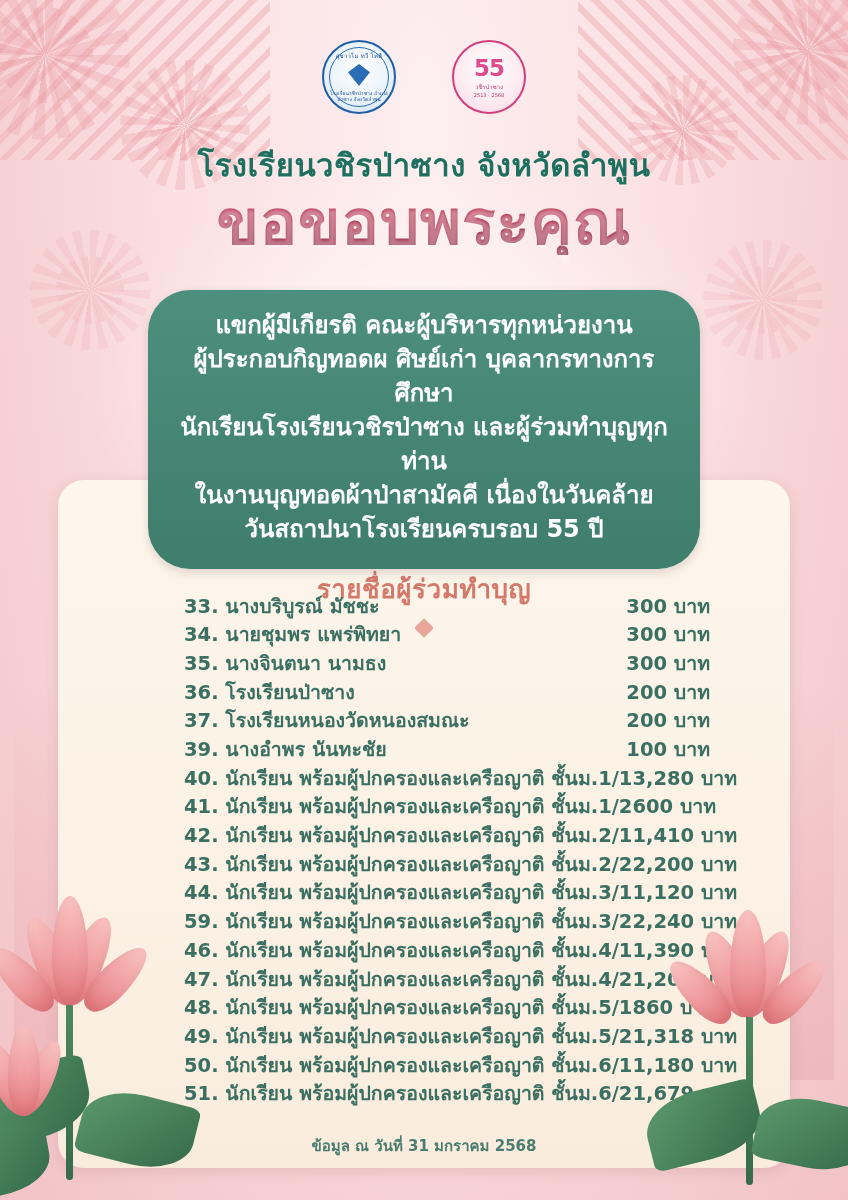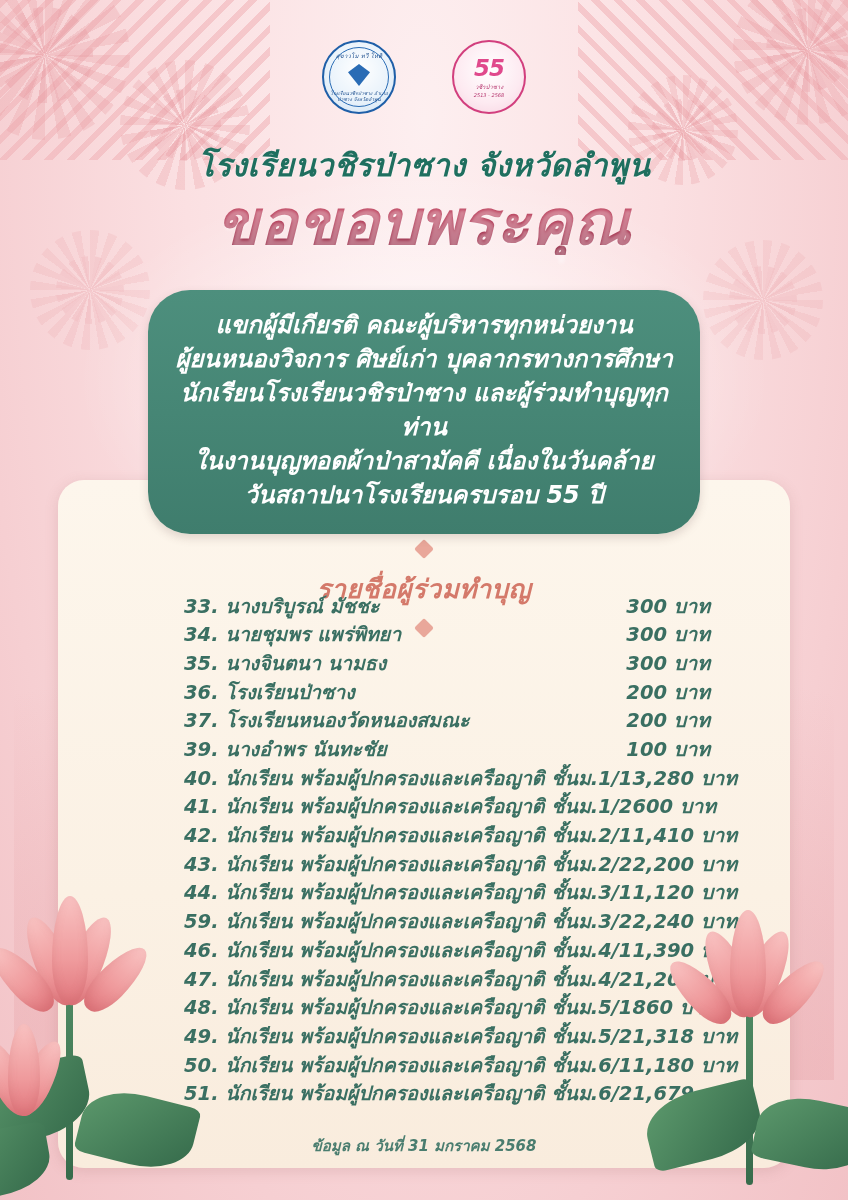--- a/index.html
+++ b/index.html
@@ -7,21 +7,20 @@
     width: 848px; height: 1200px;
     font-family: "DejaVu Sans", "Liberation Sans", sans-serif;
     overflow: hidden;
   }
   .poster {
     position: relative;
     width: 848px; height: 1200px;
     background:
       radial-gradient(ellipse at 50% 10%, #fdeff0 0%, #fbe0e2 40%, #f6cfd2 75%, #f2c2c6 100%);
     overflow: hidden;
-    font-style: italic;
   }
   
   .bg-glow {
     position: absolute; left: 50%; top: 170px; transform: translateX(-50%);
     width: 700px; height: 420px;
     background: radial-gradient(ellipse at center, rgba(255,255,255,0.75) 0%, rgba(255,255,255,0.25) 45%, rgba(255,255,255,0) 70%);
     pointer-events: none;
   }
   .bg-temple {
     position: absolute; left: 50%; bottom: 120px; transform: translateX(-50%);
@@ -220,21 +219,21 @@
     </div>
   </div>
 
   <div class="head-wrap">
     <div class="school-name">โรงเรียนวชิรป่าซาง จังหวัดลำพูน</div>
     <div class="thankyou">ขอขอบพระคุณ</div>
   </div>
 
   <div class="msg-box">
     <p>แขกผู้มีเกียรติ คณะผู้บริหารทุกหน่วยงาน</p>
-    <p>ผู้ยนหนองวิจการ ศิษย์เก่า บุคลากรทางการศึกษา</p>
+    <p>ผู้ประกอบกิญทอดผ ศิษย์เก่า บุคลากรทางการศึกษา</p>
     <p>นักเรียนโรงเรียนวชิรป่าซาง และผู้ร่วมทำบุญทุกท่าน</p>
     <p>ในงานบุญทอดผ้าป่าสามัคคี เนื่องในวันคล้าย</p>
     <p>วันสถาปนาโรงเรียนครบรอบ 55 ปี</p>
   </div>
 
   <div class="list-panel">
     <div class="list-title-row">
       <span class="diamond"></span>
       <span class="list-title">รายชื่อผู้ร่วมทำบุญ</span>
       <span class="diamond"></span>

